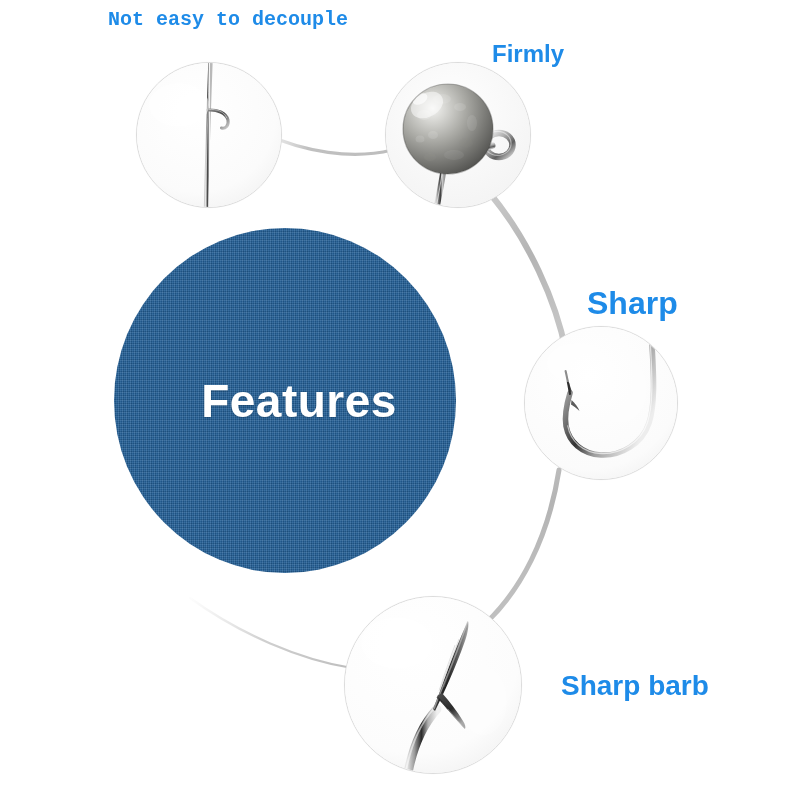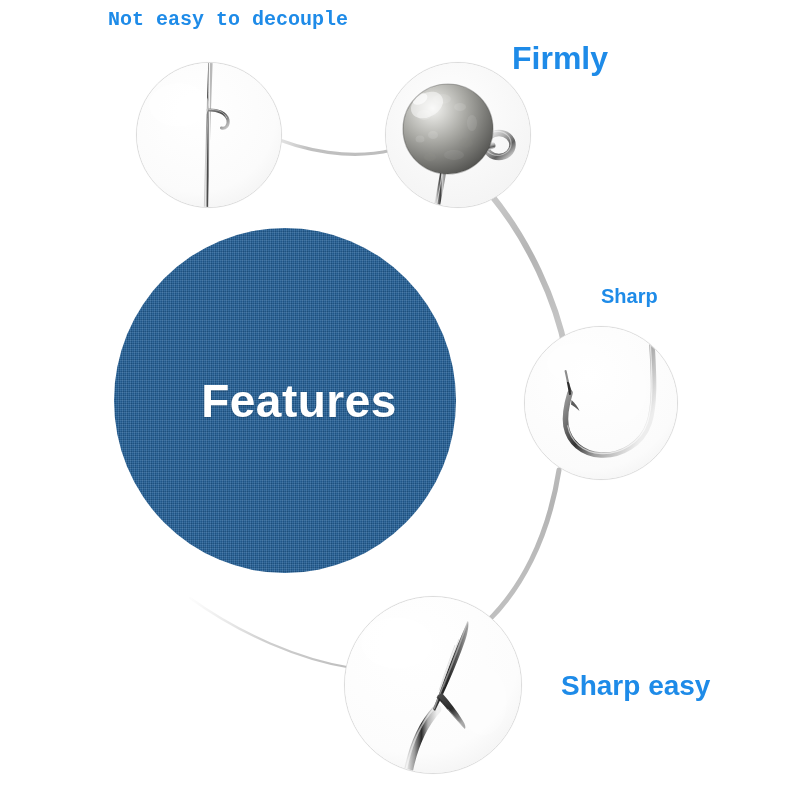--- a/index.html
+++ b/index.html
@@ -82,22 +82,22 @@
 
   
   .label {
     position: absolute;
     color: #1E8BE8;
     font-weight: bold;
     font-family: "Liberation Sans", sans-serif;
     white-space: nowrap;
   }
   .label.lbl-decouple { left: 108px; top: 8px;  font-size: 20px; font-family: Liberation Mono, monospace; }
-  .label.lbl-firmly   { left: 512px; top: 40px; font-size: 32px; }
-  .label.lbl-sharp    { left: 601px; top: 285px; font-size: 20px; }
+  .label.lbl-firmly   { left: 492px; top: 40px; font-size: 24px; }
+  .label.lbl-sharp    { left: 587px; top: 285px; font-size: 32px; }
   .label.lbl-barb     { left: 561px; top: 670px; font-size: 28px; }
 </style>
 </head>
 <body>
 
 <div id="stage">
 
   <svg class="connector-layer" viewBox="0 0 800 800" width="800" height="800" aria-hidden="true">
     <defs>
       <linearGradient id="arcFadeTop" x1="0" y1="0" x2="1" y2="0">
@@ -327,15 +327,15 @@
       <path d="M 92 100 C 96 104, 100 108, 103 112" fill="none" stroke="#1a1a1a" stroke-width="1.6" opacity="0.65"></path>
 
       <ellipse cx="52" cy="46" rx="36" ry="26" fill="#ffffff" opacity="0.5"></ellipse>
       <ellipse cx="138" cy="104" rx="24" ry="34" fill="#ffffff" opacity="0.28"></ellipse>
     </svg>
   </div>
 
   <div class="label lbl-decouple">Not easy to decouple</div>
   <div class="label lbl-firmly">Firmly</div>
   <div class="label lbl-sharp">Sharp</div>
-  <div class="label lbl-barb">Sharp easy</div>
+  <div class="label lbl-barb">Sharp barb</div>
 
 </div>
 
 </body></html>

